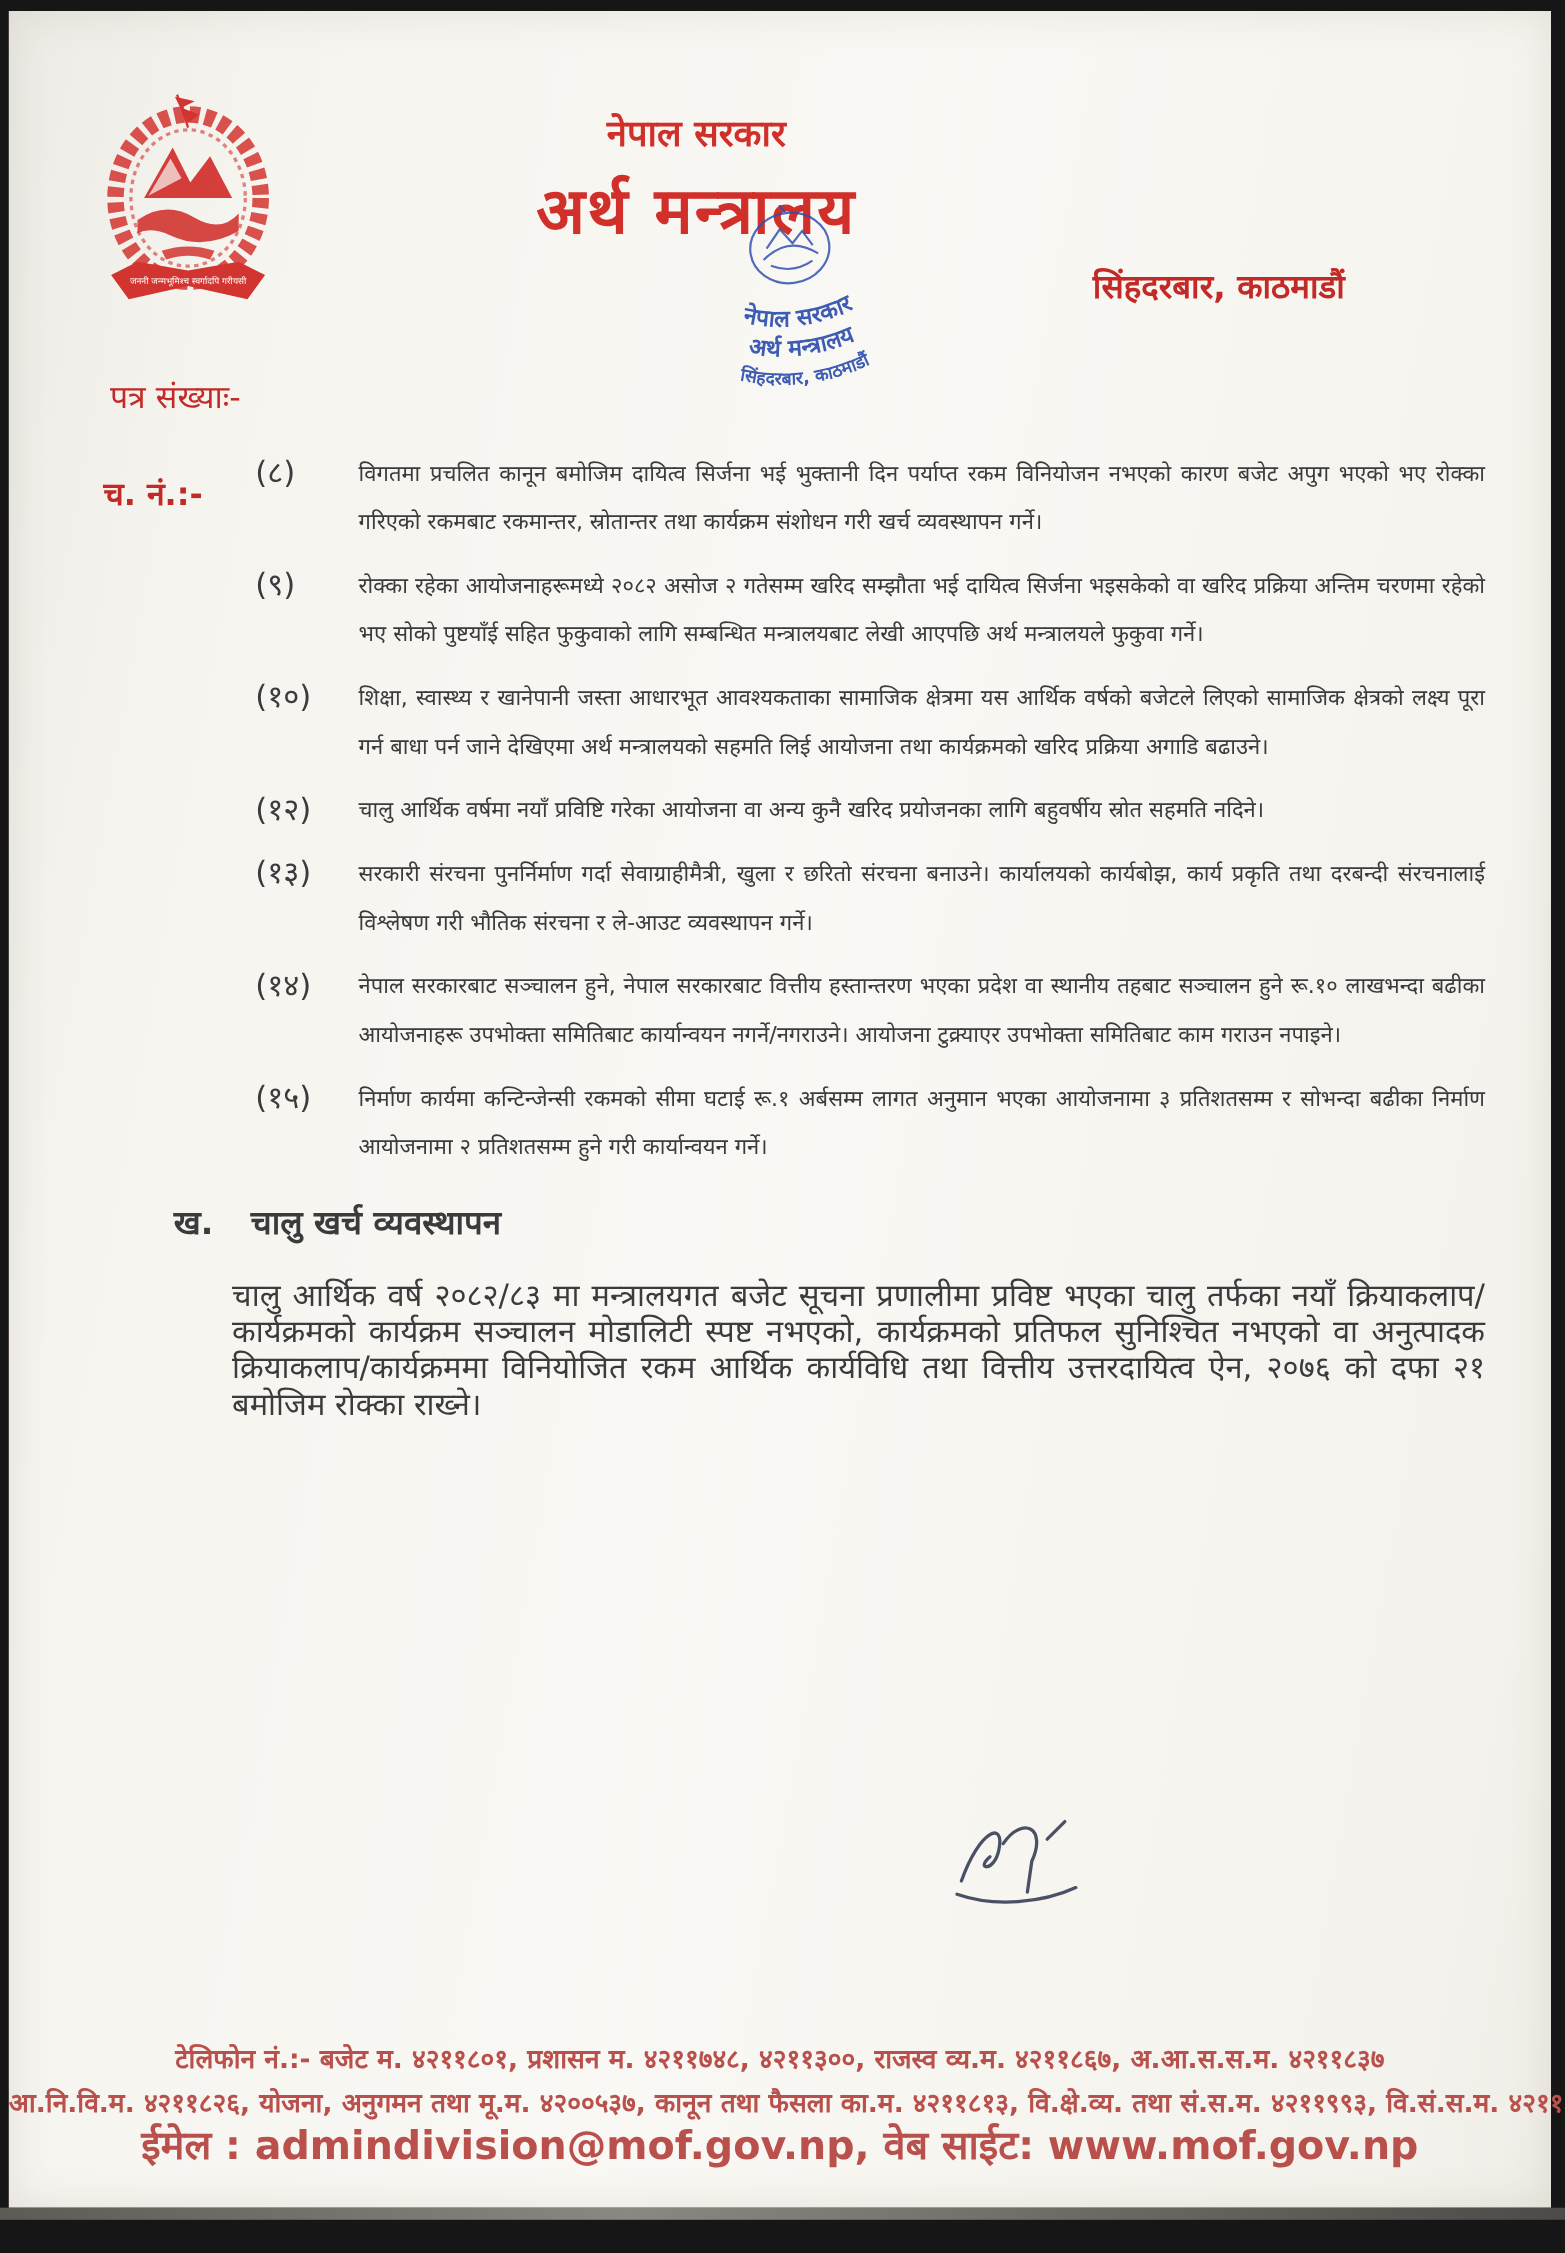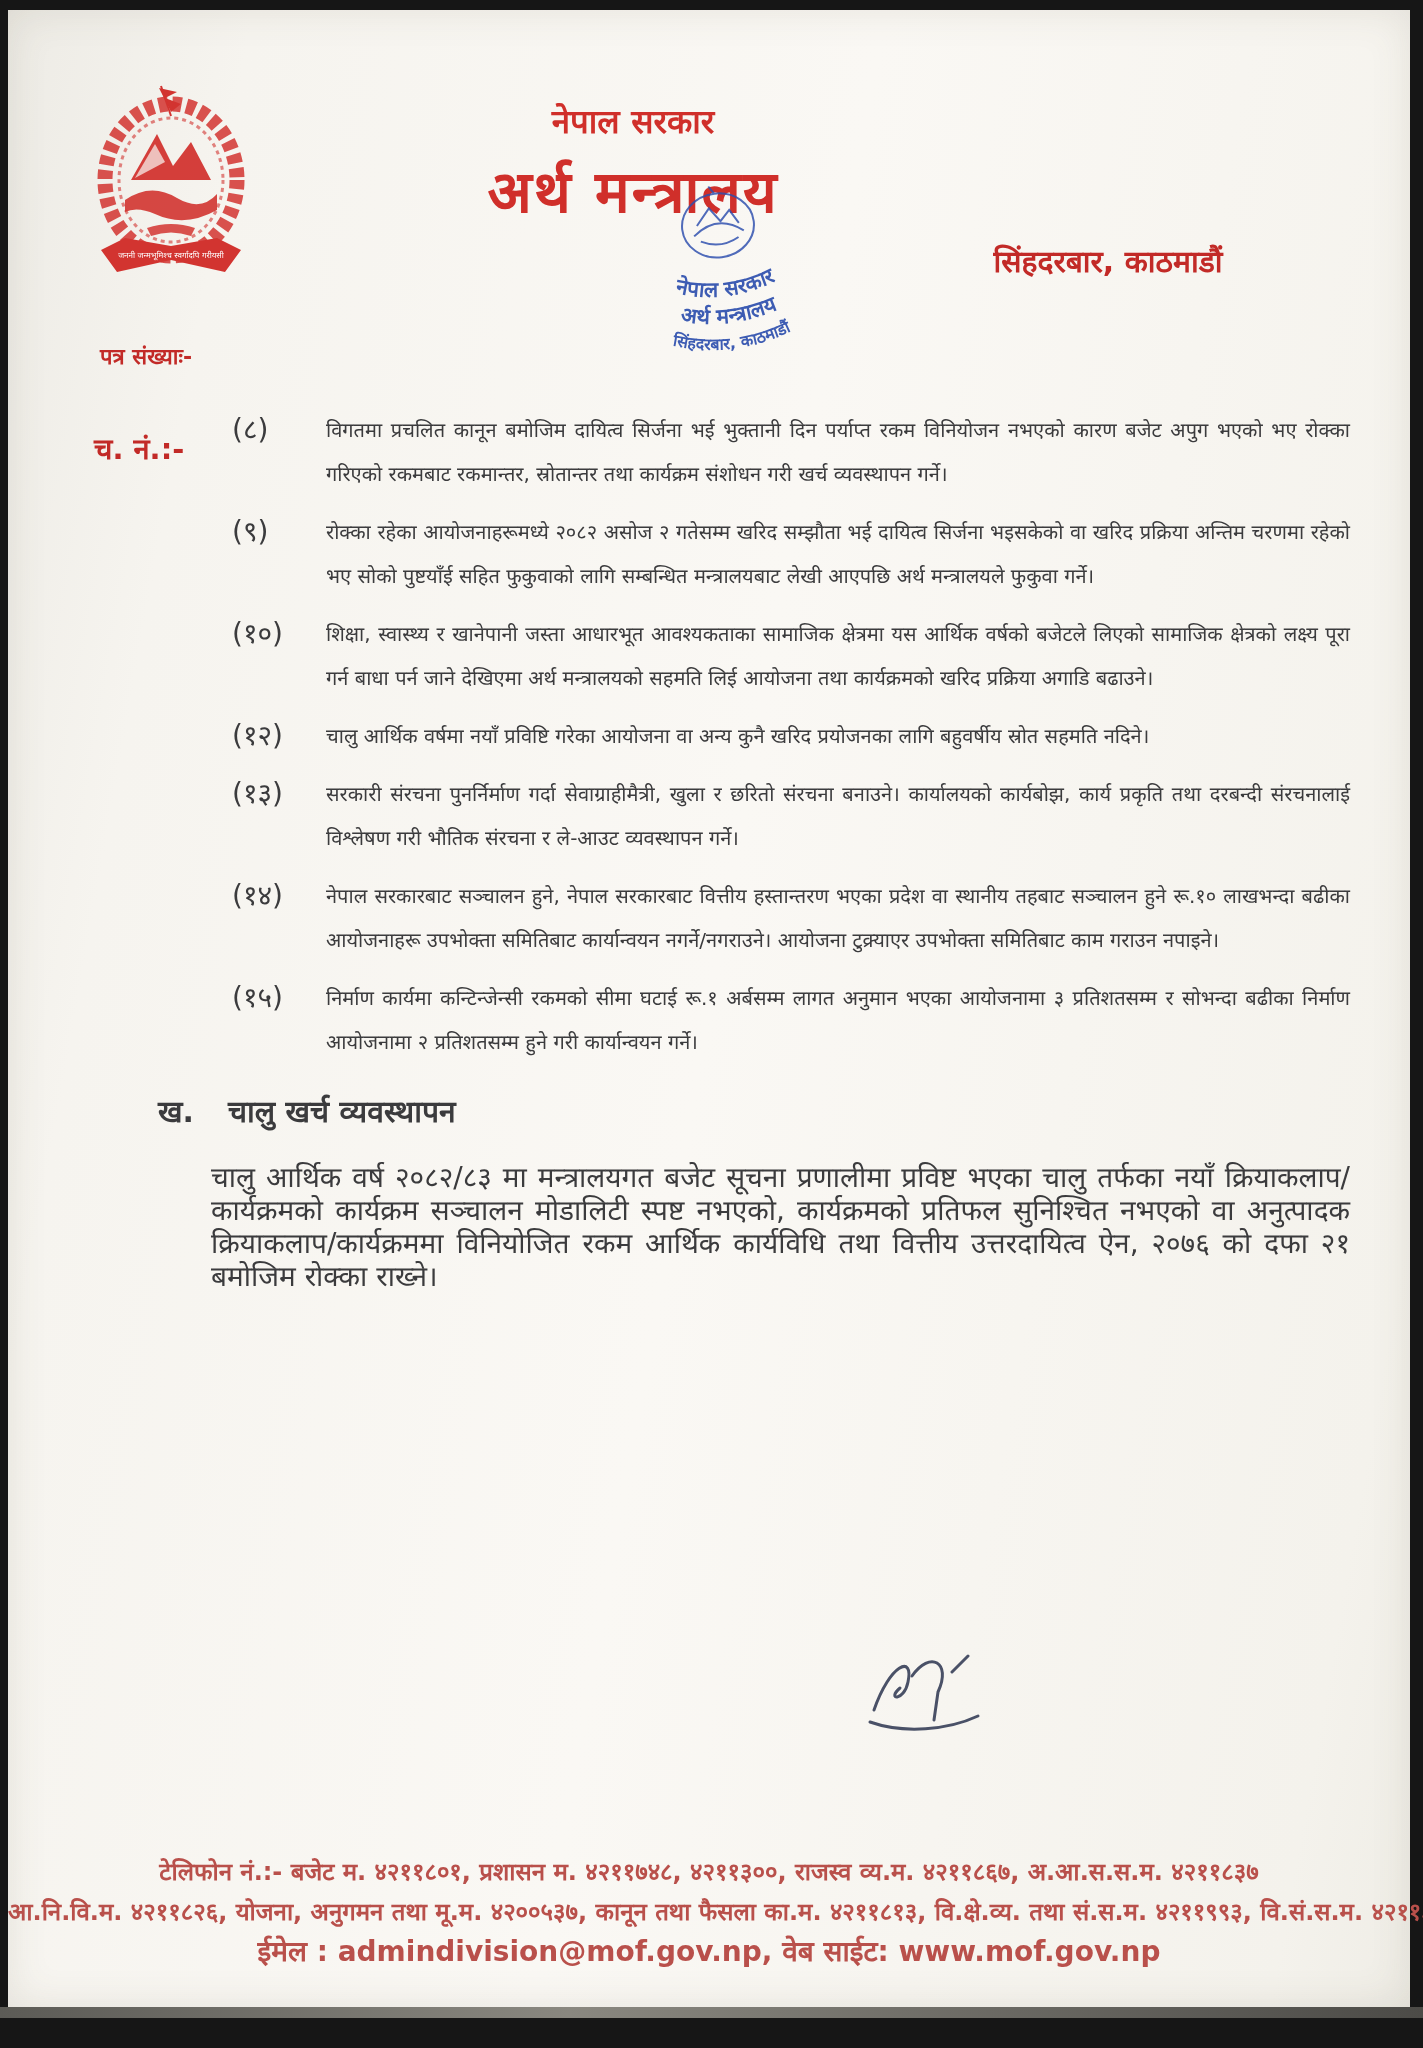--- a/index.html
+++ b/index.html
@@ -31,37 +31,37 @@
     position:absolute; left:370px; top:140px; width:510px;
     text-align:center; font-size:58px; font-weight:bold; color:#d02f2a;
     letter-spacing:2px;
   }
   .stamp { position:absolute; left:612px; top:175px; width:210px; height:195px;
     transform:rotate(-7deg); opacity:.92; }
   .address {
     position:absolute; left:920px; top:230px; width:360px;
     text-align:center; font-size:30px; font-weight:bold; color:#c22a27; line-height:43px;
   }
-  .letter-no { position:absolute; left:92px; top:330px; font-size:22px; font-weight:bold; color:#c22a27; }
+  .letter-no { position:absolute; left:92px; top:330px; font-size:29px; font-weight:normal; color:#c22a27; }
   .ref-no    { position:absolute; left:86px; top:418px; font-size:29px; font-weight:bold; color:#c22a27; }
 
   
   .body-block { position:absolute; left:142px; top:398px; width:1200px; color:#3b3b3d; }
   .item { display:flex; margin-left:82px; margin-bottom:14px; }
   .item .num { width:80px; flex:0 0 80px; font-size:28px; line-height:44px; }
   .item .txt { flex:1; margin-left:14px; font-size:20px; line-height:44px; text-align:justify; }
   .section-heading { display:flex; gap:34px; margin:26px 0 30px 8px; font-size:30px; font-weight:bold; }
   .section-paragraph { margin-left:61px; font-size:28px; line-height:33px; text-align:justify; }
 
   .signature { position:absolute; left:848px; top:1632px; width:130px; height:100px; }
 
   
   .footer { position:absolute; left:0; width:1402px; top:1842px; text-align:center; color:#b9504b; font-weight:bold; }
   .footer-line { font-size:24px; line-height:40px; white-space:nowrap; }
-  .footer-line:last-child { font-size:28px; }
+  .footer-line:last-child { font-size:36px; }
 </style>
 </head>
 <body>
 
 <div class="paper">
 
   <svg class="emblem" viewBox="0 0 172 210">
     <g stroke="#d23430" fill="none">
 
       <path d="M86 30 L74 6 L92 10 L80 16 L96 22 Z" fill="#d23430" stroke="none"></path>

